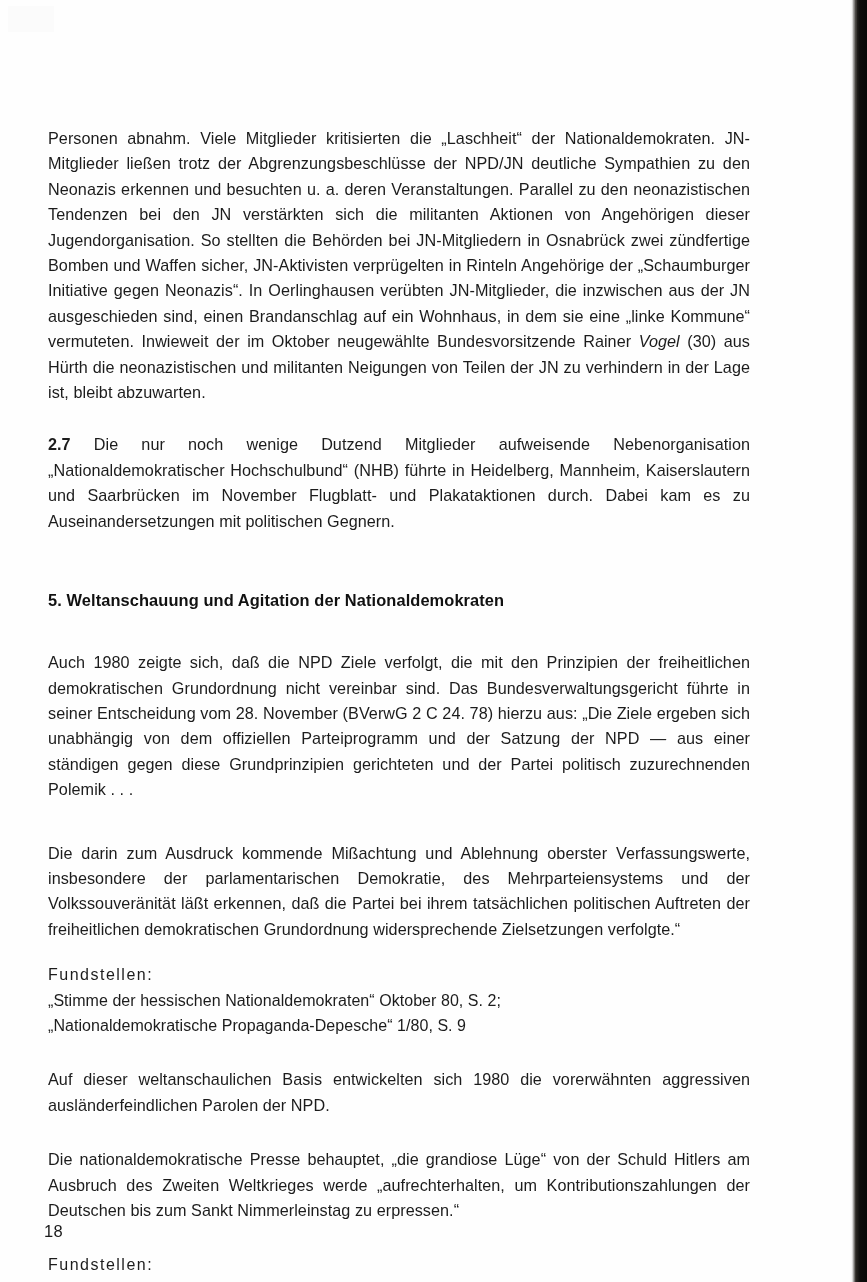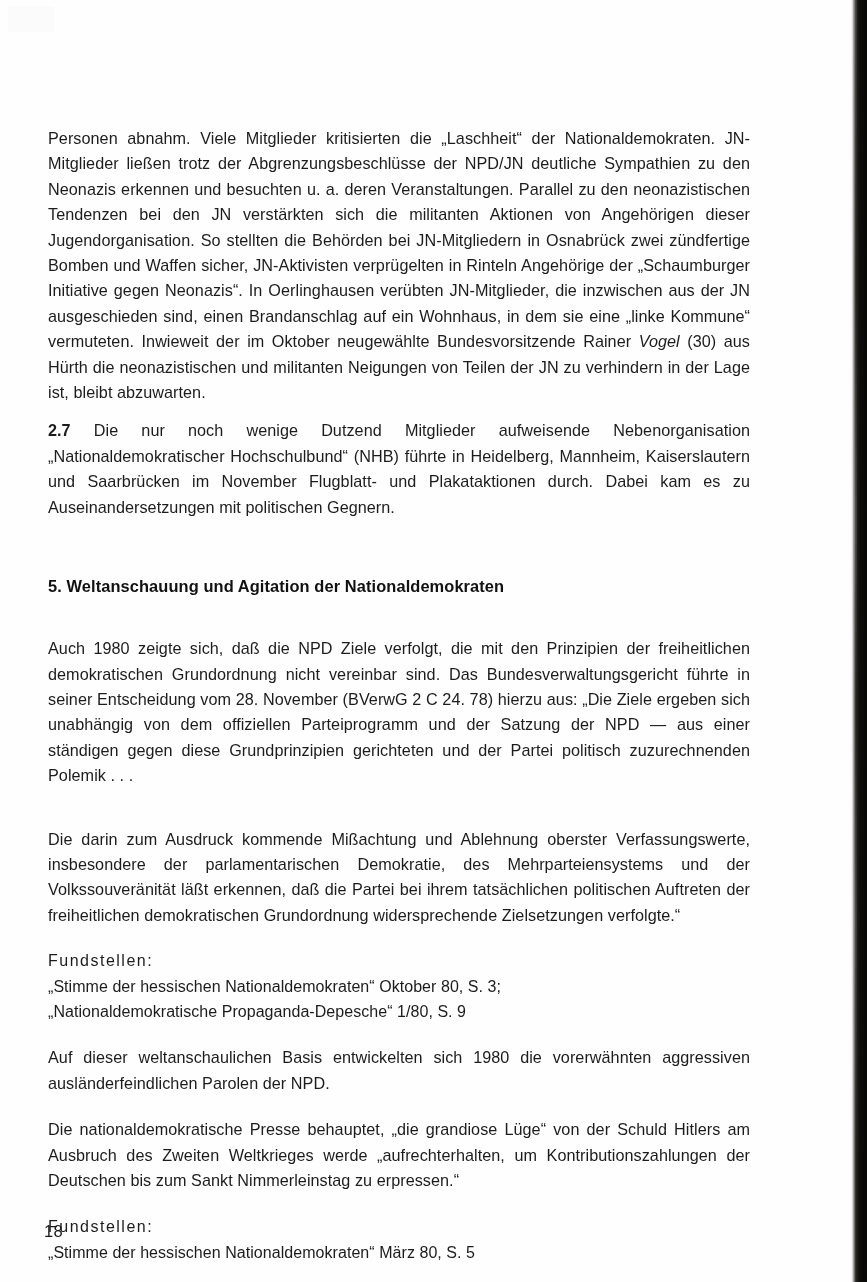--- a/index.html
+++ b/index.html
@@ -57,21 +57,21 @@
     font-size: 16.2px;
     line-height: 25.4px;
     text-align: justify;
     text-justify: inter-word;
     letter-spacing: 0.05px;
     color: #1c1c1c;
     margin-top: 38px;
     -webkit-font-smoothing: antialiased;
   }
   .gap-para {
-    margin-top: 13px;
+    margin-top: 27px;
   }
   .heading {
     font-size: 16.4px;
     font-weight: bold;
     line-height: 24px;
     letter-spacing: 0.1px;
     color: #111111;
     margin-top: 54px;
     margin-bottom: 21px;
   }
@@ -92,21 +92,21 @@
     font-size: 16px;
     line-height: 25.4px;
     letter-spacing: 0.05px;
     color: #1c1c1c;
     text-align: left;
   }
   .block-gap-lg {
     margin-top: 20px;
   }
   .block-gap-md {
-    margin-top: 21px;
+    margin-top: 29px;
   }
   .pagenum {
     position: absolute;
     left: 44px;
     top: 1222px;
     font-size: 16.5px;
     color: #1a1a1a;
     letter-spacing: 0.4px;
   }
 </style>
@@ -124,21 +124,21 @@
     <p class="para gap-para"><span class="bold-lead">2.7</span><span> Die nur noch wenige Dutzend Mitglieder aufweisende Nebenorganisation „Nationaldemokratischer Hochschulbund“ (NHB) führte in Heidelberg, Mannheim, Kaiserslautern und Saarbrücken im November Flugblatt- und Plakataktionen durch. Dabei kam es zu Auseinandersetzungen mit politischen Gegnern.</span></p>
 
     <h2 class="heading">5. Weltanschauung und Agitation der Nationaldemokraten</h2>
 
     <p class="para">Auch 1980 zeigte sich, daß die NPD Ziele verfolgt, die mit den Prinzipien der freiheitlichen demokratischen Grundordnung nicht vereinbar sind. Das Bundesverwaltungsgericht führte in seiner Entscheidung vom 28. November (BVerwG 2 C 24. 78) hierzu aus: „Die Ziele ergeben sich unabhängig von dem offiziellen Parteiprogramm und der Satzung der NPD — aus einer ständigen gegen diese Grundprinzipien gerichteten und der Partei politisch zuzurechnenden Polemik . . .</p>
 
     <p class="para">Die darin zum Ausdruck kommende Mißachtung und Ablehnung oberster Verfassungswerte, insbesondere der parlamentarischen Demokratie, des Mehrparteiensystems und der Volkssouveränität läßt erkennen, daß die Partei bei ihrem tatsächlichen politischen Auftreten der freiheitlichen demokratischen Grundordnung widersprechende Zielsetzungen verfolgte.“</p>
 
 
     <div class="fundstellen-label block-gap-lg">Fundstellen:</div>
-    <div class="fundstellen-item">„Stimme der hessischen Nationaldemokraten“ Oktober 80, S. 3;</div>
+    <div class="fundstellen-item">„Stimme der hessischen Nationaldemokraten“ Oktober 80, S. 2;</div>
     <div class="fundstellen-item">„Nationaldemokratische Propaganda-Depesche“ 1/80, S. 9</div>
 
     <p class="para block-gap-md">Auf dieser weltanschaulichen Basis entwickelten sich 1980 die vorerwähnten aggressiven ausländerfeindlichen Parolen der NPD.</p>
 
     <p class="para block-gap-md">Die nationaldemokratische Presse behauptet, „die grandiose Lüge“ von der Schuld Hitlers am Ausbruch des Zweiten Weltkrieges werde „aufrechterhalten, um Kontributionszahlungen der Deutschen bis zum Sankt Nimmerleinstag zu erpressen.“</p>
 
     <div class="fundstellen-label block-gap-md">Fundstellen:</div>
     <div class="fundstellen-item">„Stimme der hessischen Nationaldemokraten“ März 80, S. 5</div>
 
     <p class="para block-gap-md">Wie alle Extremisten diffamierten auch die Nationaldemokraten den demokratischen Staat sowie seine Institutionen.</p>

